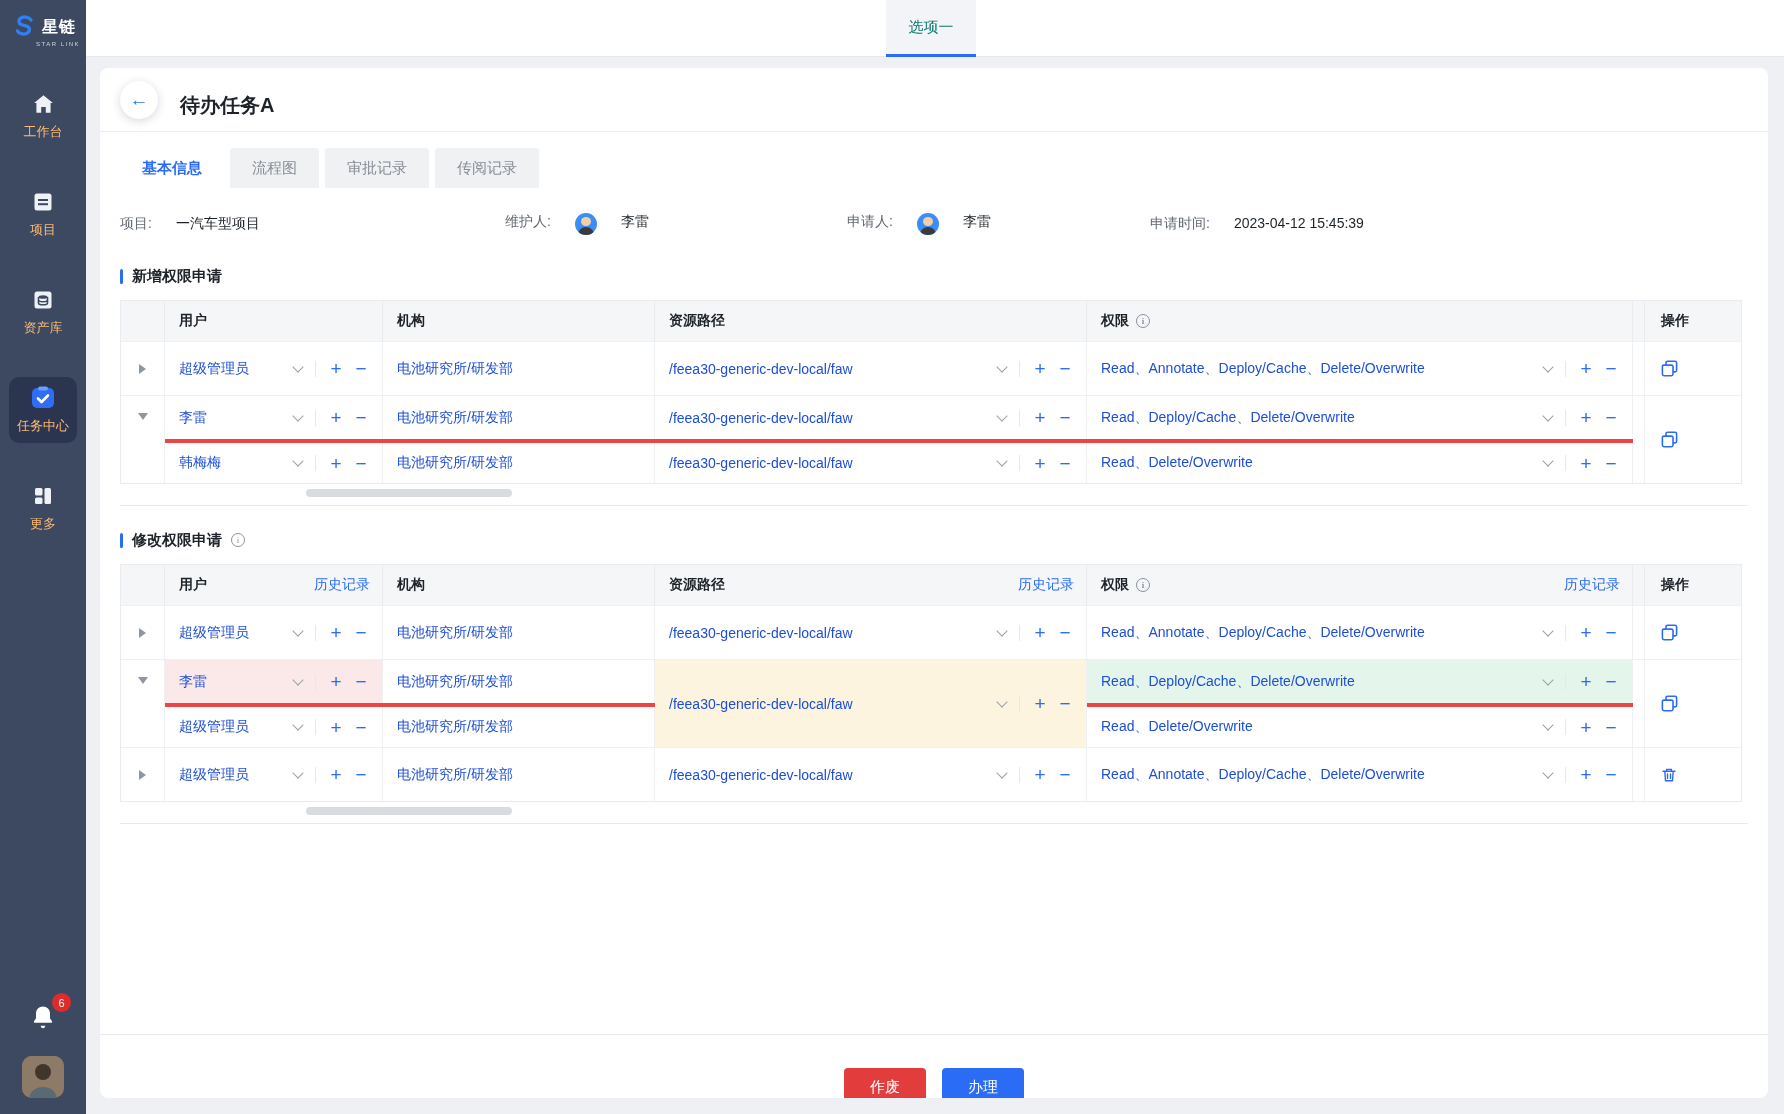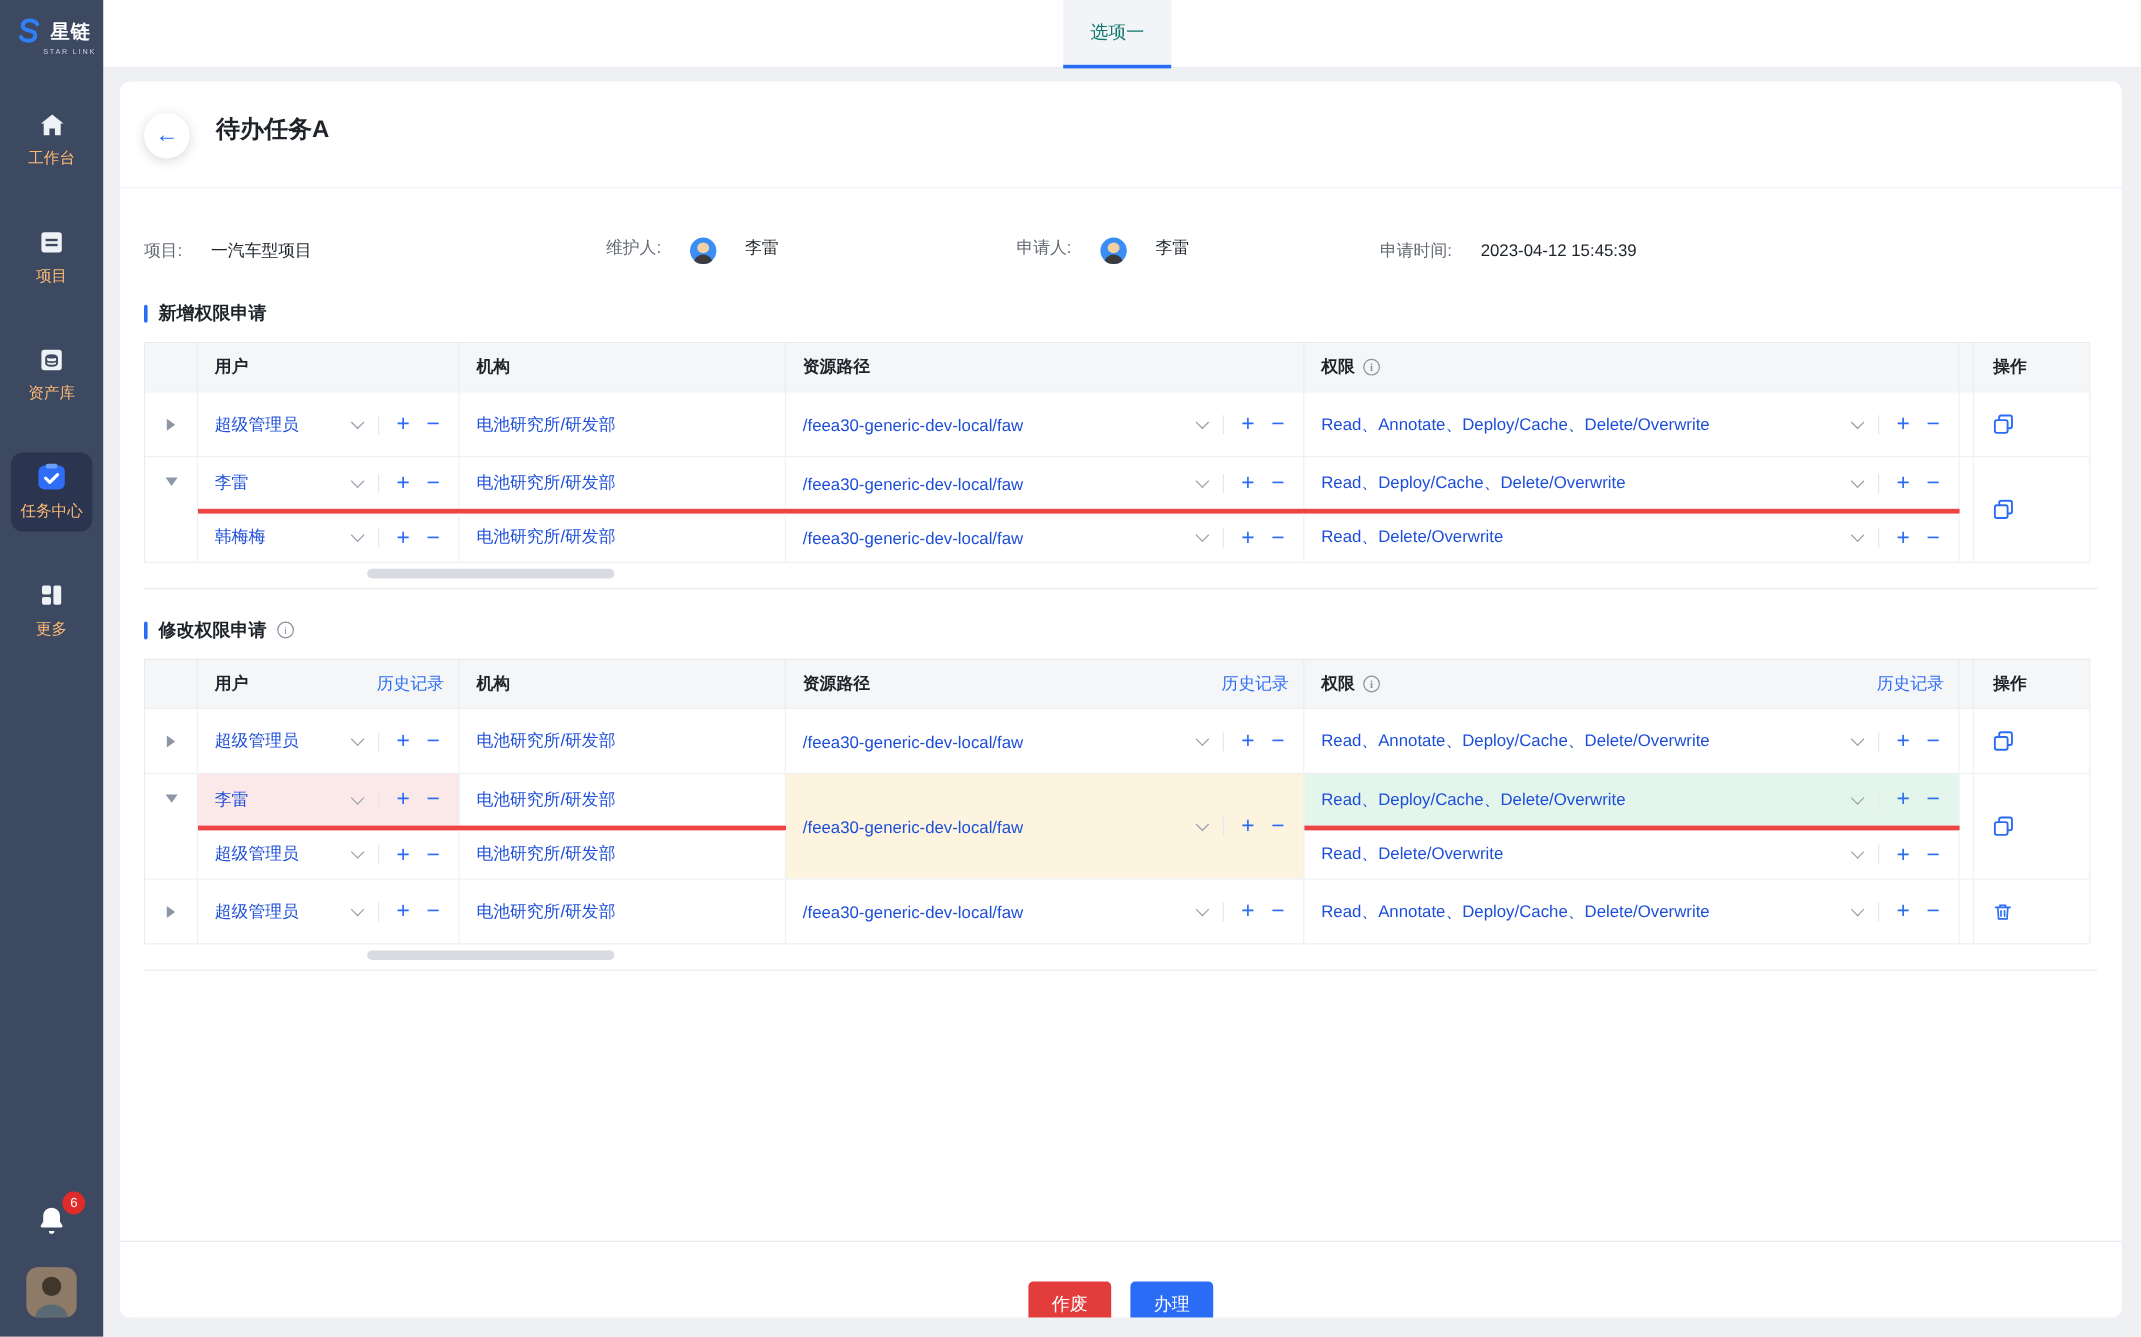--- a/index.html
+++ b/index.html
@@ -23,27 +23,27 @@
   .badge { position:absolute; top:-10px; right:-14px; min-width:19px; height:19px; background:#e02b2b; border-radius:10px; color:#fff; font-size:11px; display:flex; align-items:center; justify-content:center; padding:0 4px; }
   .user-avatar { width:42px; height:42px; border-radius:10px; background:linear-gradient(135deg,#9c8a76,#5f5347); display:flex; align-items:flex-end; justify-content:center; overflow:hidden; cursor:pointer; }
 
   
   .topbar { position:absolute; left:86px; top:0; width:1698px; height:57px; background:#fff; border-bottom:1px solid #e6e8eb; }
   .top-tab { position:absolute; left:800px; top:0; width:90px; height:57px; background:#f2f4f7; border-bottom:3px solid #2b6cf6; display:flex; align-items:center; justify-content:center; color:#0f766e; font-size:15px; cursor:pointer; }
 
   
   .content { position:absolute; left:86px; top:57px; width:1698px; height:1057px; padding:11px 16px 16px 14px; }
   .card { width:100%; height:100%; background:#fff; border-radius:8px; display:flex; flex-direction:column; overflow:hidden; }
-  .card-header { height:64px; border-bottom:1px solid #eceef1; display:flex; align-items:flex-start; padding:1px 20px; gap:22px; flex:none;margin-top:25px; }
+  .card-header { height:64px; border-bottom:1px solid #eceef1; display:flex; align-items:flex-end; padding:12px 20px; gap:22px; flex:none; }
   .back-btn { width:38px; height:38px; border-radius:50%; background:#fff; border:none; box-shadow:0 2px 10px rgba(31,41,61,.18); cursor:pointer; display:flex; align-items:center; justify-content:center; }
   .back-arrow::before { content:"←"; color:#2b6cf6; font-size:19px; font-weight:bold; }
   .page-title { font-size:20px; font-weight:600; color:#1d2329; }
   .card-body { flex:1; padding:16px 20px 0; overflow:hidden; }
   .card-footer { height:64px; border-top:1px solid #e8eaee; display:flex; align-items:center; justify-content:center; gap:16px; flex:none; }
-  .btn { width:69px; height:38px; border:none; border-radius:4px; color:#fff; font-size:15px; cursor:pointer; font-family:inherit;margin-top:41px; }
+  .btn { width:82px; height:38px; border:none; border-radius:4px; color:#fff; font-size:15px; cursor:pointer; font-family:inherit;margin-top:41px; }
   .btn.danger { background:#e23c3c; }
   .btn.primary { background:#2b6cf6; }
 
   
   .tabs { display:flex; gap:6px; height:40px; }
   .tab { padding:0 22px; display:flex; align-items:center; background:#f0f1f3; color:#878d96; font-size:15px; cursor:pointer; border-radius:3px 3px 0 0; }
   .tab.active { background:#fff; color:#2b6cf6; font-weight:600; }
 
   
   .info-row { display:flex; margin-top:24px; height:24px; align-items:center; }
@@ -213,20 +213,26 @@
 
       <div class="card-header">
         <button class="back-btn">
           <span class="back-arrow"></span>
         </button>
         <h1 class="page-title">待办任务A</h1>
       </div>
 
       <div class="card-body">
 
+        <div class="tabs">
+          <div class="tab active">基本信息</div>
+          <div class="tab">流程图</div>
+          <div class="tab">审批记录</div>
+          <div class="tab">传阅记录</div>
+        </div>
 
         <div class="info-row">
           <div class="info-item w385">
             <span class="ilabel">项目:</span>
             <span class="ival">一汽车型项目</span>
           </div>
           <div class="info-item w342">
             <span class="ilabel">维护人:</span>
             <span class="mini-avatar"></span>
             <span class="ival">李雷</span>

